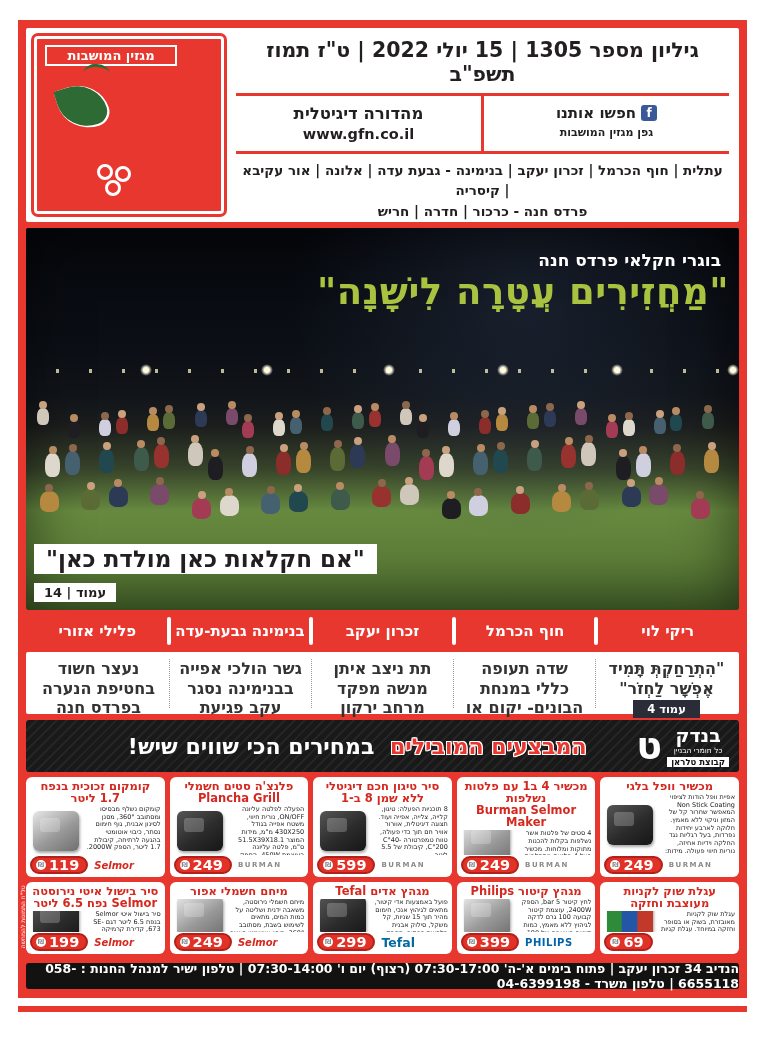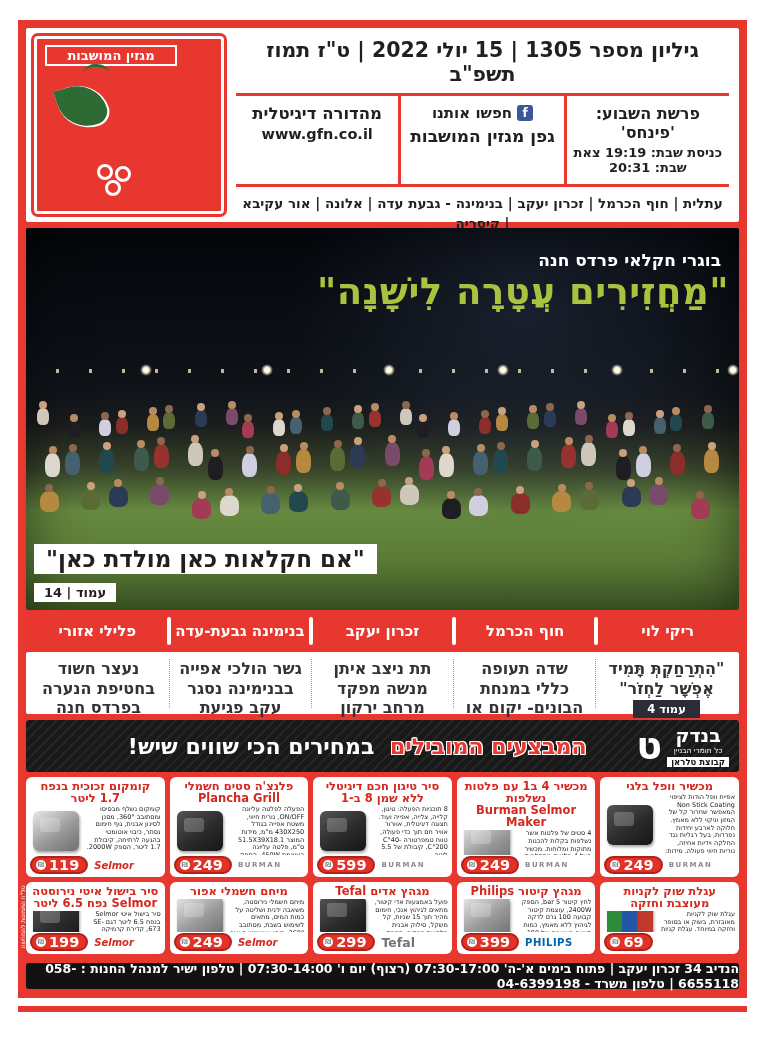--- a/index.html
+++ b/index.html
@@ -30,21 +30,21 @@
   .grapes i:nth-child(1){left:2px;top:0;} .grapes i:nth-child(2){left:20px;top:2px;} .grapes i:nth-child(3){left:10px;top:16px;}
   .hdr-main{margin-left:204px;padding:4px 10px 0 6px;}
   .issue{font-size:20.5px;font-weight:bold;color:#231f20;text-align:center;padding:6px 0 7px;
          border-bottom:3px solid var(--red);}
   .info-row{display:flex;border-bottom:3px solid var(--red);}
   .cell{flex:1;padding:8px 6px 9px;text-align:center;}
   .cell + .cell{border-right:3px solid var(--red);}
   .parsha .l1{font-size:16px;font-weight:bold;color:#231f20;}
   .parsha .l2{font-size:13px;font-weight:bold;color:#231f20;margin-top:3px;}
   .findus .l1{font-size:15px;font-weight:bold;color:#231f20;display:flex;align-items:center;justify-content:center;gap:5px;}
-  .findus .l2{font-size:17px;font-weight:bold;color:#231f20;margin-top:4px;}
+  .findus .l2{font-size:11px;font-weight:bold;color:#231f20;margin-top:4px;}
   .fb{display:inline-block;width:16px;height:16px;border-radius:3px;background:#3b5998;color:#fff;
       font-size:12px;font-weight:bold;line-height:16px;text-align:center;}
   .digital .l1{font-size:16.5px;font-weight:bold;color:#231f20;}
   .digital .l2{font-size:14.5px;font-weight:bold;color:#231f20;margin-top:3px;direction:ltr;}
   .towns{padding:6px 2px 4px;text-align:center;font-size:13.5px;font-weight:bold;color:#231f20;line-height:1.5;}
 
   
   .photo{position:relative;height:382px;margin-top:6px;overflow:hidden;border-radius:2px;
     background:
       radial-gradient(circle at 70% 20%, rgba(40,50,70,.5), transparent 40%),
@@ -114,21 +114,21 @@
   .p-foot{flex:none;direction:ltr;display:flex;align-items:center;gap:6px;margin-top:1px;}
   .pill{direction:rtl;display:flex;align-items:center;gap:3px;background:var(--price);
         border:2px solid #b3201a;border-radius:12px;padding:0 7px 0 4px;height:18px;}
   .pill .num{color:#fff;font-size:14.5px;font-weight:bold;line-height:1;}
   .pill .shk{background:#fff;color:#8a8a8a;font-size:7px;font-weight:bold;width:10px;height:10px;
         border-radius:50%;line-height:10px;text-align:center;}
   .brand{font-weight:bold;}
   .b-burman{color:#8a8a8a;font-size:7px;letter-spacing:1.5px;}
   .b-selmor{color:#d5281f;font-size:10px;font-style:italic;}
   .b-philips{color:#0063ad;font-size:10px;letter-spacing:.5px;}
-  .b-tefal{color:#737373;font-size:12.5px;}
+  .b-tefal{color:#0369a1;font-size:12.5px;}
 
   
   .footer{height:26px;background:#121212;border-radius:3px;color:#fff;display:flex;align-items:center;
           justify-content:center;font-size:12.5px;font-weight:bold;}
 </style>
 </head>
 <body>
 
 <div class="page">
   <div class="frame">
@@ -141,24 +141,20 @@
           <span class="grapes">
               <i></i>
               <i></i>
               <i></i>
             </span>
         </div>
       </div>
       <div class="hdr-main">
         <div class="issue">גיליון מספר 1305 | 15 יולי 2022 | ט"ז תמוז תשפ"ב</div>
         <div class="info-row">
-          <div class="cell parsha">
-            <div class="l1">פרשת השבוע: 'פינחס'</div>
-            <div class="l2">כניסת שבת: 19:19 צאת שבת: 20:31</div>
-          </div>
           <div class="cell findus">
             <div class="l1">
               <span class="fb">f</span>
               <span>חפשו אותנו</span>
             </div>
             <div class="l2">גפן מגזין המושבות</div>
           </div>
           <div class="cell digital">
             <div class="l1">מהדורה דיגיטלית</div>
             <div class="l2">www.gfn.co.il</div>

